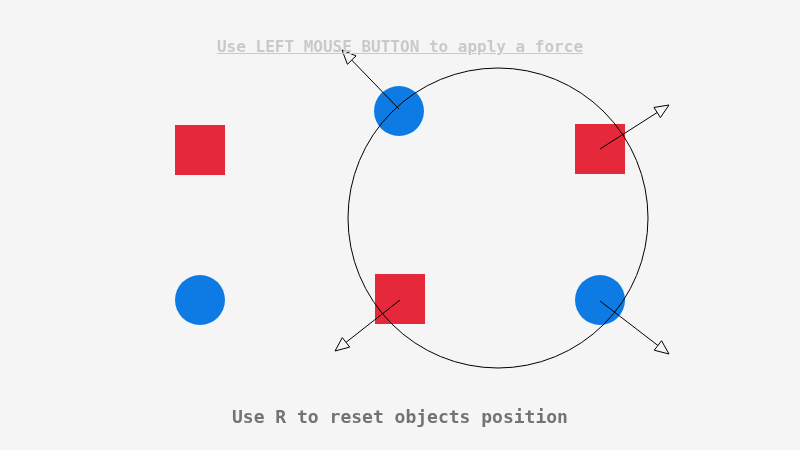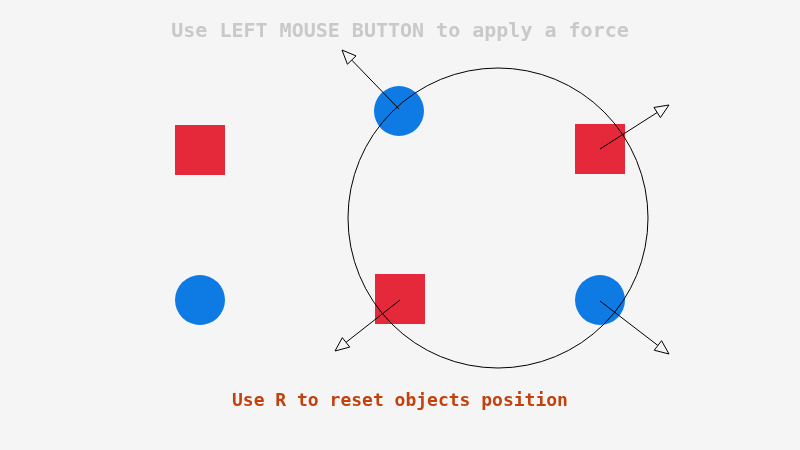--- a/index.html
+++ b/index.html
@@ -20,23 +20,24 @@
     position: absolute;
     left: 0;
     width: 100%;
     text-align: center;
     font-weight: bold;
     letter-spacing: 0px;
     white-space: pre;
     user-select: none;
   }
   #instruction-top {
-    top: 20px;
-    font-size: 20px;
+    top: 37px;
+    font-size: 16px;
     line-height: 20px;
+    text-decoration: underline;
   }
   #instruction-bottom {
     top: 390px;
     font-size: 18px;
     line-height: 20px;
   }
 </style>
 </head>
 <body>
 
@@ -60,14 +61,14 @@
       <g>
         <line x1="400" y1="300" x2="346.01433421319587" y2="342.35798392503096" stroke="#000000" stroke-width="1"></line>
         <polygon points="335,351 342.3106130382091,337.63755497651846 349.7180553881826,347.07841287354347" fill="#f5f5f5" stroke="#000000" stroke-width="1"></polygon>
       </g>
       <g>
         <line x1="600" y1="301" x2="657.8972851333184" y2="345.47182771109965" stroke="#000000" stroke-width="1"></line>
         <polygon points="669,354 654.2423541523611,350.2301340825346 661.5522161142757,340.7135213396647" fill="#f5f5f5" stroke="#000000" stroke-width="1"></polygon>
       </g>
     </svg>
   <div id="instruction-top" class="instruction" style="color: rgb(201, 201, 201);">Use LEFT MOUSE BUTTON to apply a force</div>
-  <div id="instruction-bottom" class="instruction" style="color: #c2410c;">Use R to reset objects position</div>
+  <div id="instruction-bottom" class="instruction" style="color: #737373; margin-top: 17px;">Use R to reset objects position</div>
 </div>
 
 </body></html>

